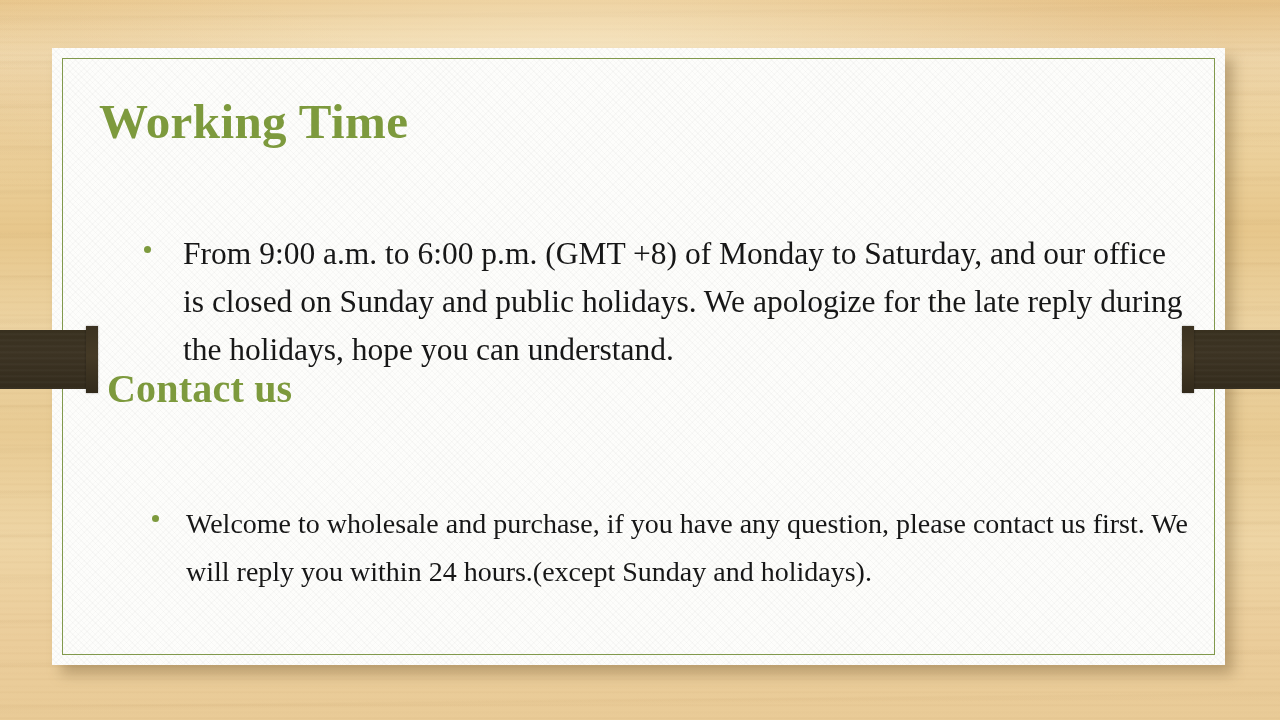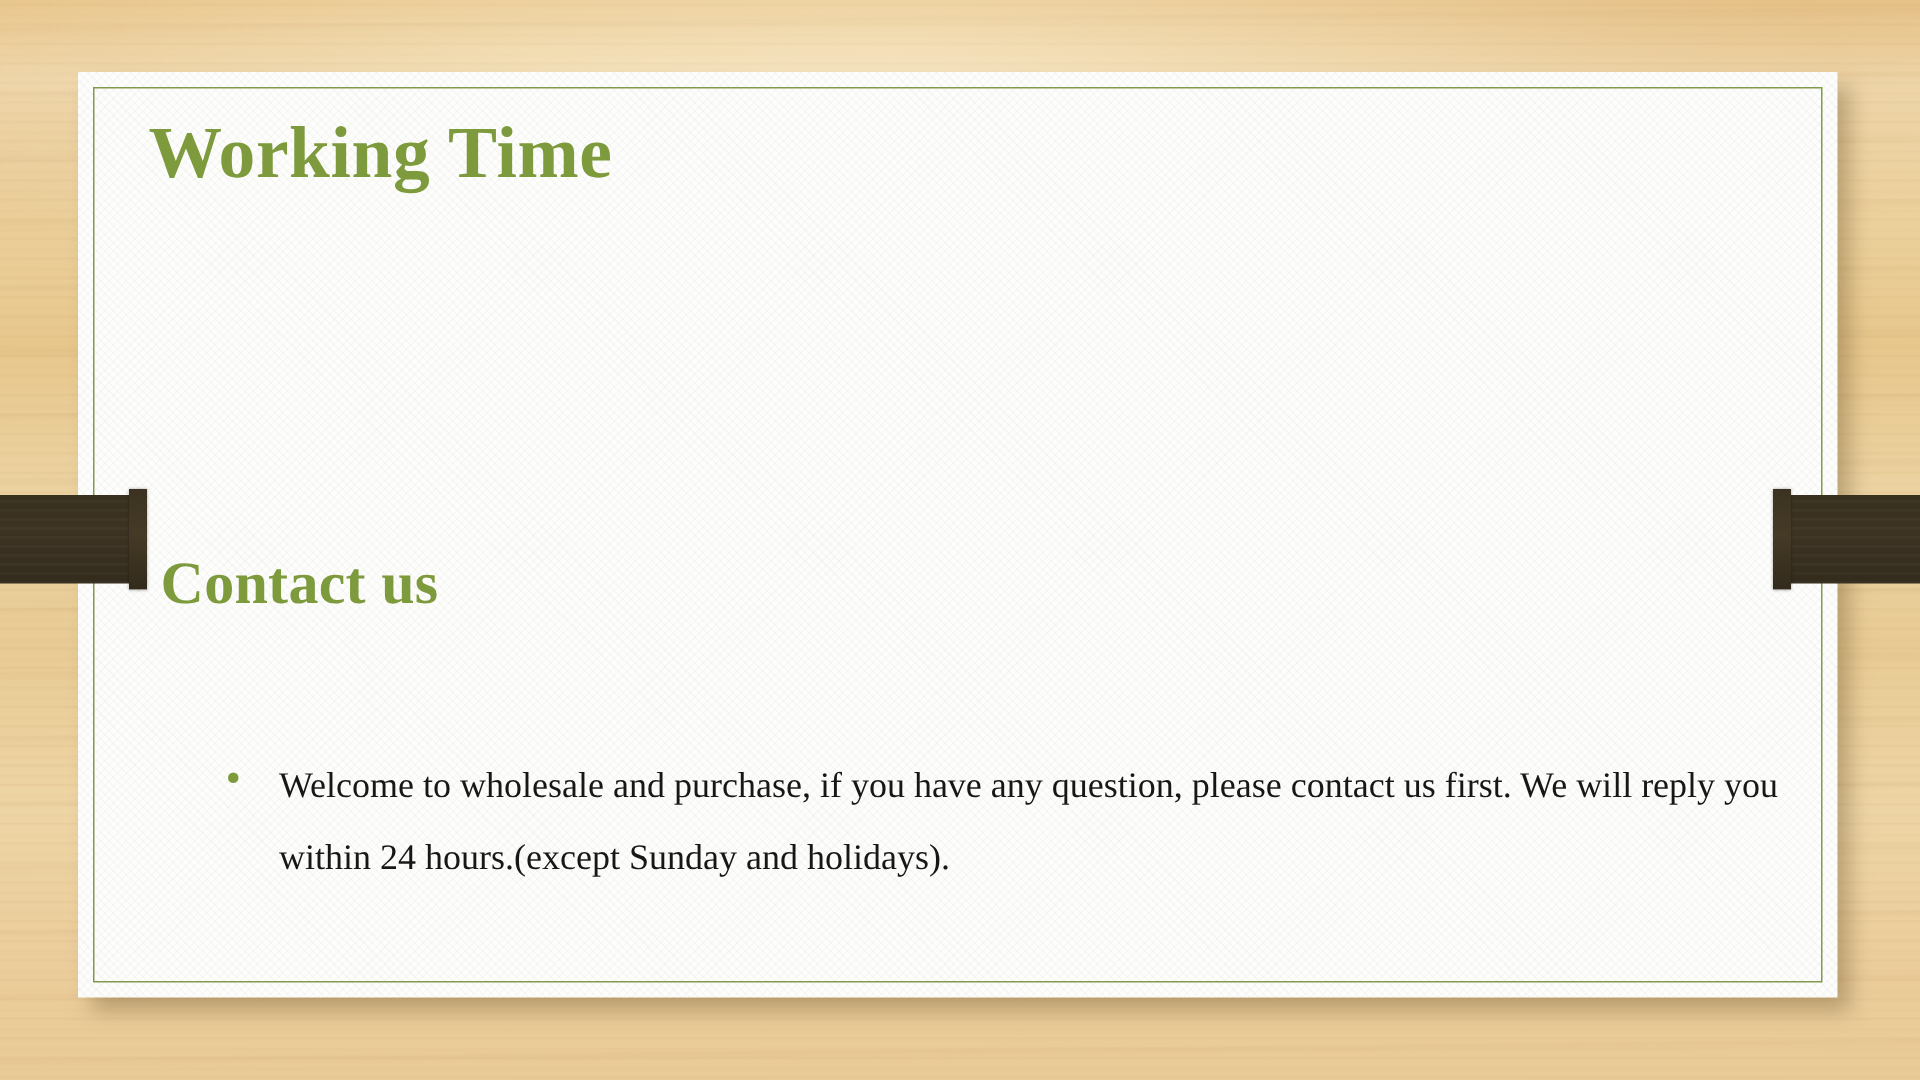--- a/index.html
+++ b/index.html
@@ -146,21 +146,21 @@
   .content {
     position: absolute;
     left: 52px;
     top: 48px;
     width: 1173px;
     height: 617px;
   }
   .title {
     position: absolute;
     left: 47px;
-    top: 28px;
+    top: 48px;
     color: #7d9a3d;
     font-size: 49px;
     font-weight: bold;
     letter-spacing: .4px;
     line-height: 1.05;
     white-space: nowrap;
   }
   .subtitle {
     position: absolute;
     left: 55px;
@@ -190,21 +190,21 @@
     margin-top: 16px;
     margin-right: 0px;
   }
   .bullet-text {
     flex: 1 1 auto;
     color: #171717;
     font-size: 31.5px;
     line-height: 48px;
     padding-left: 32px;
   }
-  .bullet-block.b2 .bullet-text { font-size: 24px; padding-left: 27px; }
+  .bullet-block.b2 .bullet-text { font-size: 28px; padding-left: 27px; }
   .bullet-block.b2 .bullet-dot { margin-top: 15px; }
 </style>
 </head>
 <body>
 
 <div class="slide">
 
   <div class="wood-bg"></div>
   <div class="wood-grain"></div>
   <div class="wood-grain2"></div>
@@ -223,20 +223,24 @@
 
   <div class="ribbon ribbon-right">
     <div class="ribbon-grain"></div>
   </div>
   <div class="ribbon-cap ribbon-cap-right"></div>
 
   <div class="content">
 
     <div class="title">Working Time</div>
 
+    <div class="bullet-block b1">
+      <span class="bullet-dot"></span>
+      <span class="bullet-text">From 9:00 a.m. to 6:00 p.m. (GMT +8) of Monday to Saturday, and our office is closed on Sunday and public holidays. We apologize for the late reply during the holidays, hope you can understand.</span>
+    </div>
 
     <div class="subtitle">Contact us</div>
 
     <div class="bullet-block b2">
       <span class="bullet-dot"></span>
       <span class="bullet-text">Welcome to wholesale and purchase, if you have any question, please contact us first. We will reply you within 24 hours.(except Sunday and holidays).</span>
     </div>
 
   </div>
 </div>

